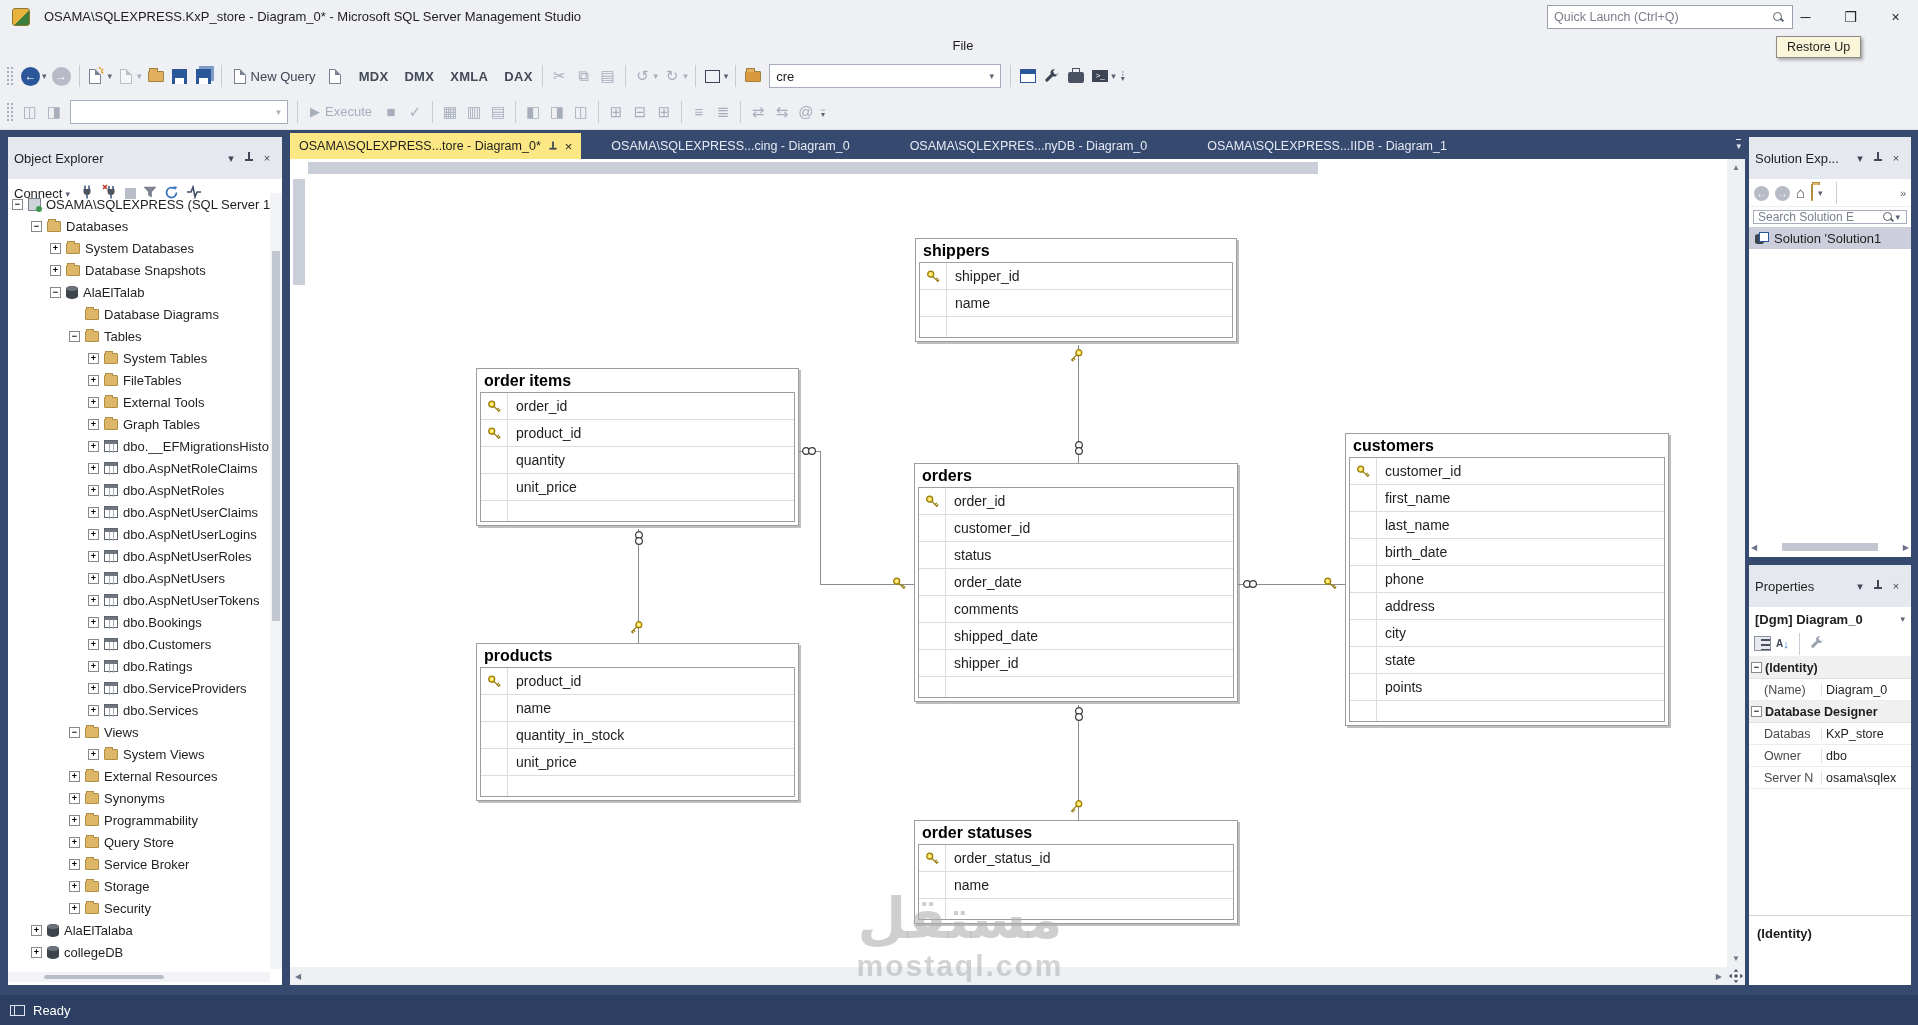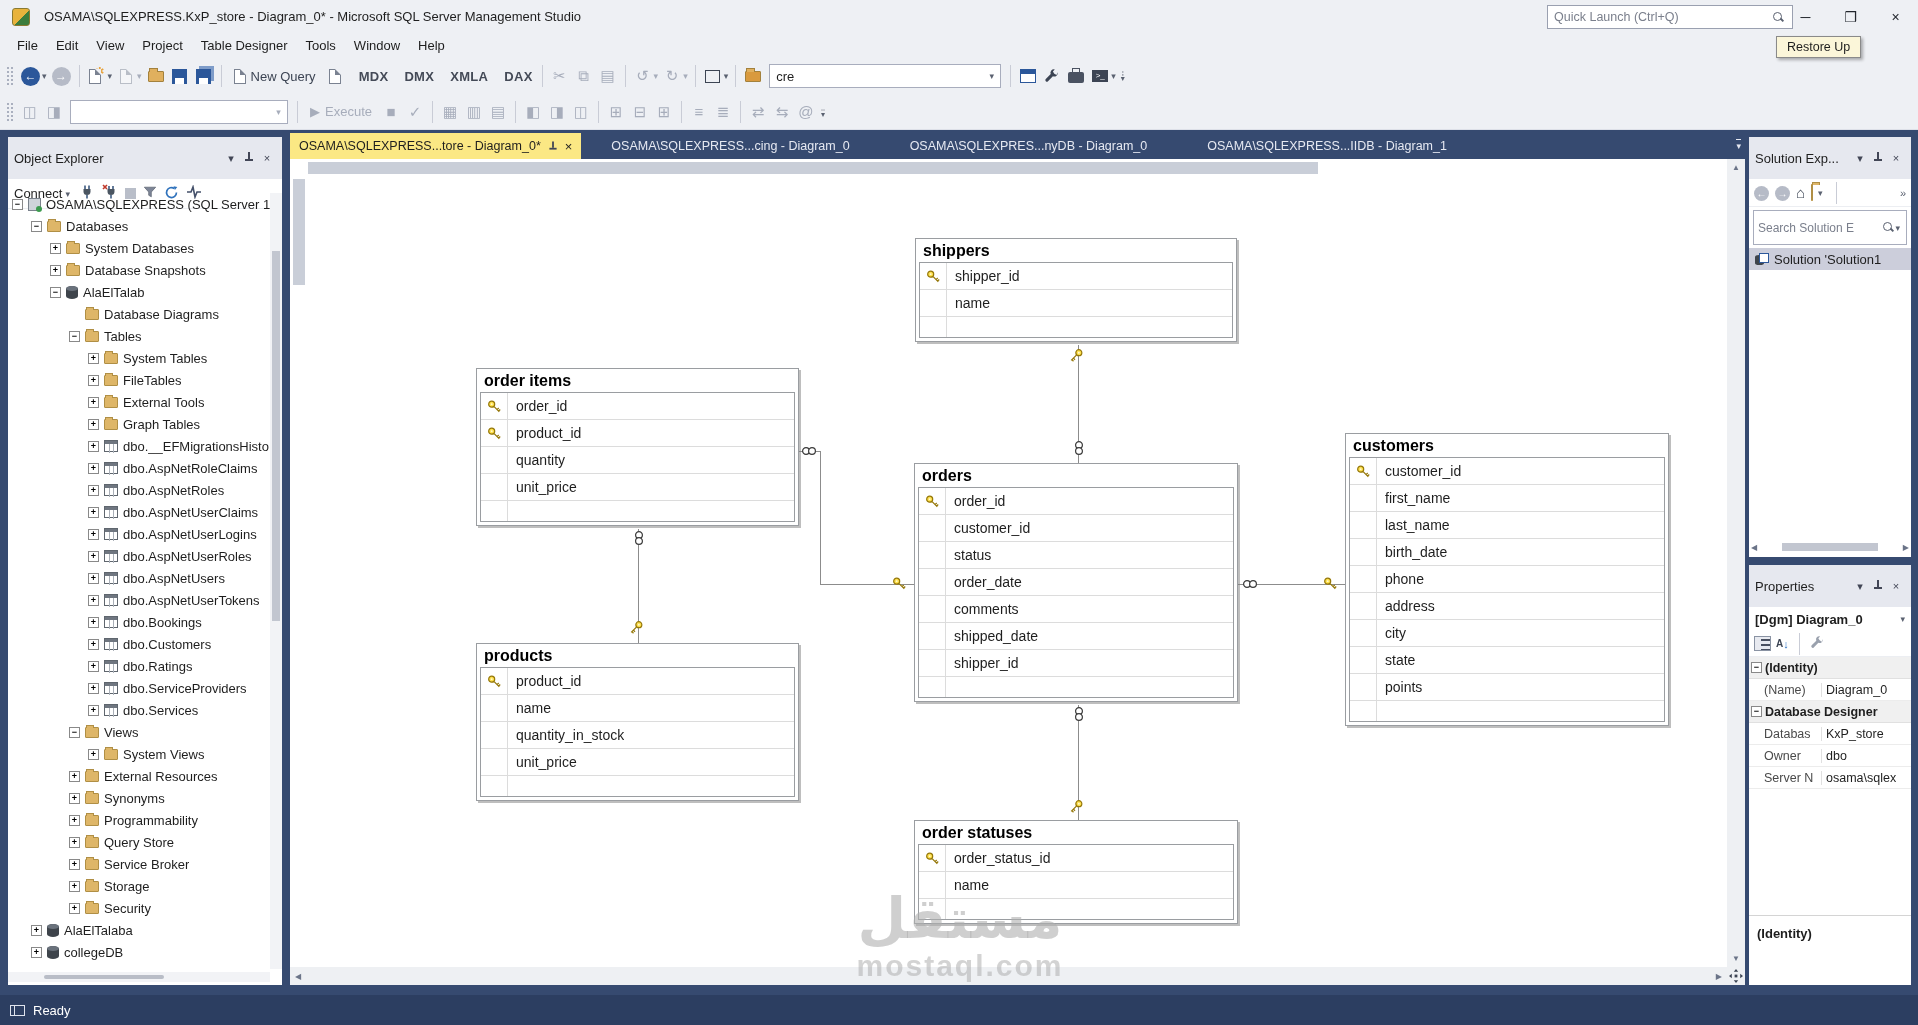--- a/index.html
+++ b/index.html
@@ -14,21 +14,21 @@
   .quicklaunch{position:absolute;left:1547px;top:5px;width:246px;height:24px;background:#fff;border:1px solid #9aa0b0;display:flex;align-items:center;padding:0 6px;}
   .quicklaunch .ph{color:#7a7f8c;font-size:12.5px;flex:1;}
   .mag{position:relative;width:11px;height:11px;margin-right:2px;}
   .mag::before{content:"";position:absolute;left:0;top:0;width:7px;height:7px;border:1.6px solid #5a6170;border-radius:50%;}
   .mag::after{content:"";position:absolute;left:7px;top:7px;width:4px;height:1.8px;background:#5a6170;transform:rotate(45deg);}
   .winbtns{position:absolute;right:0;top:0;height:34px;display:flex;}
   .winbtn{width:45px;height:34px;text-align:center;line-height:34px;font-size:14px;color:#23272e;}
   .tooltip{position:absolute;left:1776px;top:36px;background:#fbf6d9;border:1px solid #8a8a8a;box-shadow:2px 2px 3px rgba(0,0,0,.3);padding:3px 10px;font-size:12.5px;z-index:99;}
 
   
-  .menubar{position:absolute;top:34px;left:0;right:0;height:24px;background:#eef0f4;display:flex;align-items:center;padding-left:8px;}
+  .menubar{position:absolute;top:34px;left:0;right:0;height:24px;background:#eef0f4;display:flex;align-items:center;padding-left:8px;flex-direction:column;}
   .mitem{padding:0 9px;line-height:24px;font-size:13px;color:#1e1e1e;}
   .tb{position:absolute;left:0;right:0;background:#eef0f4;display:flex;align-items:center;}
   .tb1{top:58px;height:36px;}
   .tb2{top:94px;height:36px;border-bottom:1px solid #dde0e8;}
   .grip{width:8px;height:20px;margin:0 4px 0 6px;background-image:radial-gradient(circle,#aab0bf 1px,transparent 1.2px);background-size:4px 4px;}
   .sep{width:1px;height:22px;background:#c9ccd6;margin:0 5px;}
   .tbtn{display:inline-flex;align-items:center;justify-content:center;min-width:24px;height:26px;padding:0 3px;color:#3c4453;font-size:15px;}
   .tbtn.txt{font-size:13px;gap:5px;padding:0 7px;}
   .dd{font-size:9px;color:#5a6170;margin:0 2px 0 -1px;}
   .dis{color:#a7adbb !important;}
@@ -117,21 +117,21 @@
   .dhthumb{position:absolute;left:18px;top:3px;width:1010px;height:12px;background:#c9ced8;}
   .dcorner{position:absolute;right:0;bottom:0;width:18px;height:18px;background:#eef0f3;display:flex;align-items:center;justify-content:center;}
 
   .watermark{position:absolute;left:470px;top:730px;width:400px;text-align:center;z-index:50;pointer-events:none;}
   .wm1{font-size:56px;font-weight:bold;color:rgba(175,175,175,.6);line-height:60px;}
   .wm2{font-size:30px;font-weight:bold;color:rgba(175,175,175,.55);letter-spacing:2px;line-height:34px;}
 
   
   .se{left:1749px;top:7px;width:162px;height:420px;}
   .se-toolbar{height:28px;display:flex;align-items:center;gap:6px;padding:0 5px;border-bottom:1px solid #eceef2;}
-  .se-search{margin:3px 4px;height:35px;border:1px solid #a8adbd;background:#fff;display:flex;align-items:center;padding:0 4px;font-size:12px;color:#7a7f8c;}
+  .se-search{margin:3px 4px;height:14px;border:1px solid #a8adbd;background:#fff;display:flex;align-items:center;padding:0 4px;font-size:12px;color:#7a7f8c;}
   .se-search .sptxt{flex:1;white-space:nowrap;overflow:hidden;}
   .se-root{height:22px;display:flex;align-items:center;background:#cccedb;padding-left:6px;font-size:13px;white-space:nowrap;overflow:hidden;}
   .ic-sol{width:14px;height:13px;position:relative;margin-right:5px;flex:0 0 14px;}
   .ic-sol::before{content:"";position:absolute;left:0;top:2px;width:9px;height:10px;background:#3e444b;border-radius:4px/2px;}
   .ic-sol::after{content:"";position:absolute;right:0;top:0;width:8px;height:8px;background:#fff;border:1.6px solid #2b579a;}
   .se-hscroll{position:absolute;bottom:4px;left:2px;right:2px;height:12px;display:flex;align-items:center;font-size:8px;color:#6b7488;justify-content:space-between;}
   .se-hthumb{height:8px;background:#c2c6d0;width:96px;}
 
   .props{left:1749px;top:435px;width:162px;height:420px;}
   .pobj{height:24px;display:flex;align-items:center;padding:0 6px;font-weight:bold;font-size:13px;}

